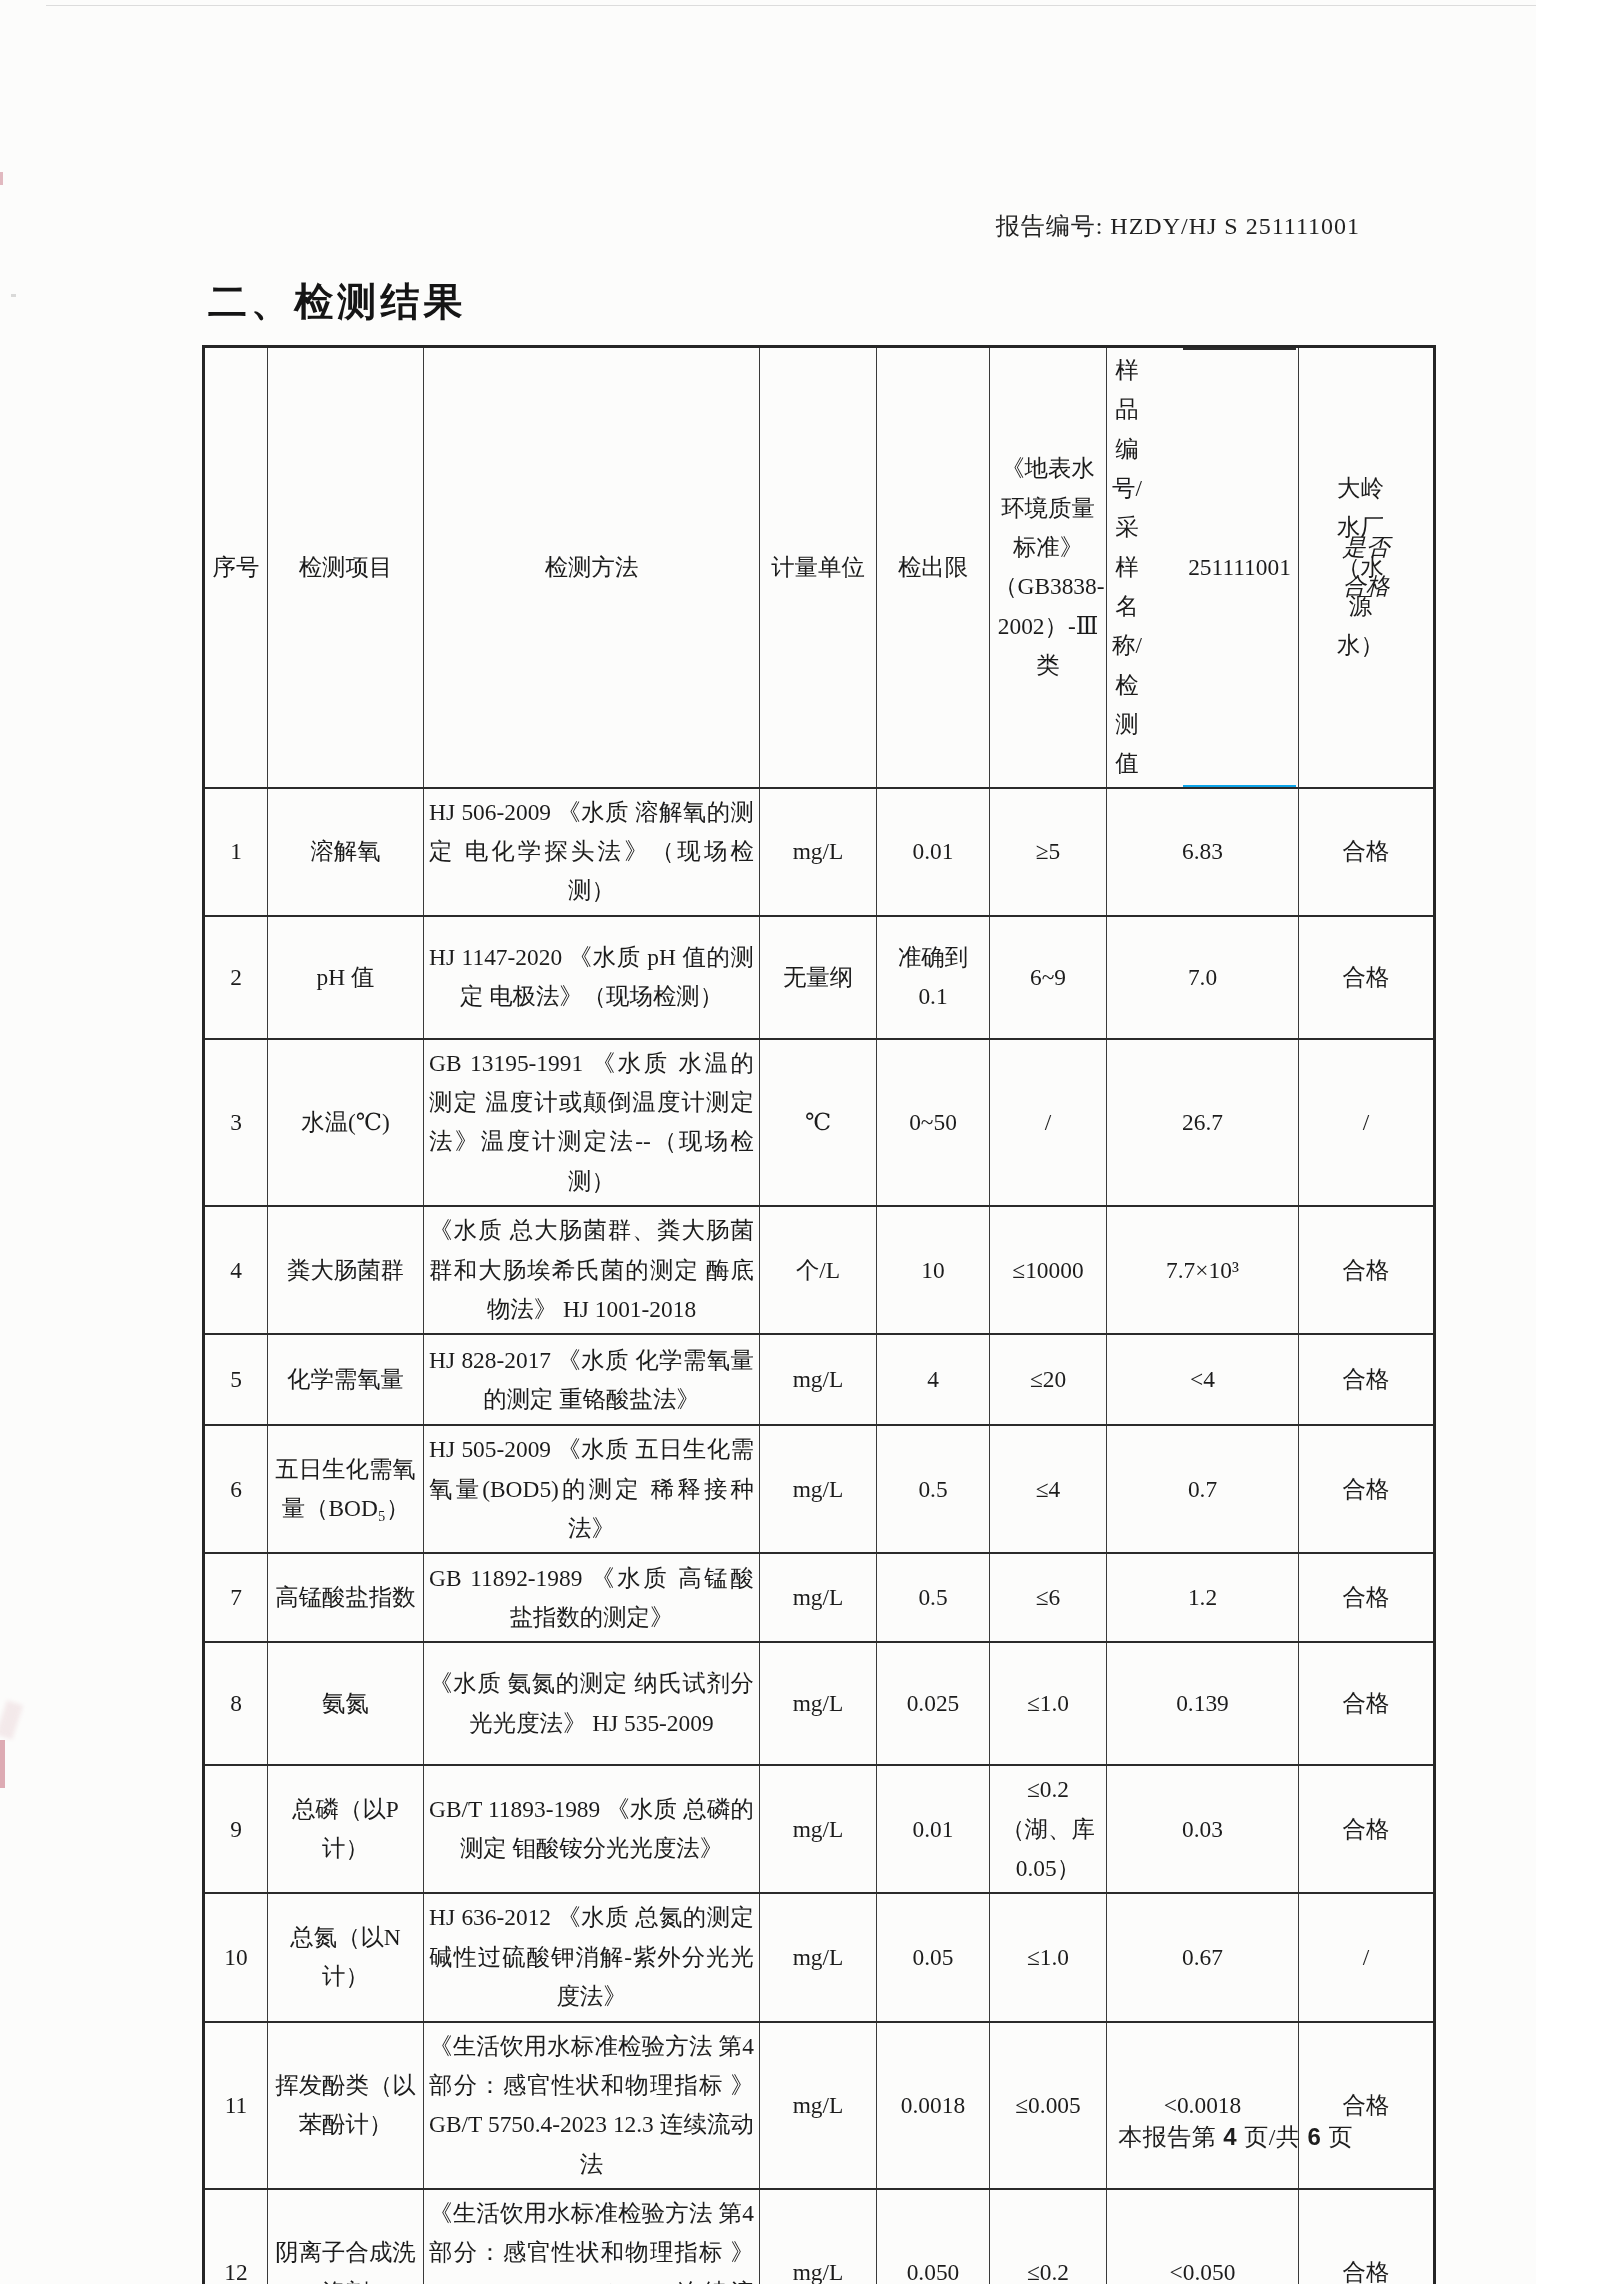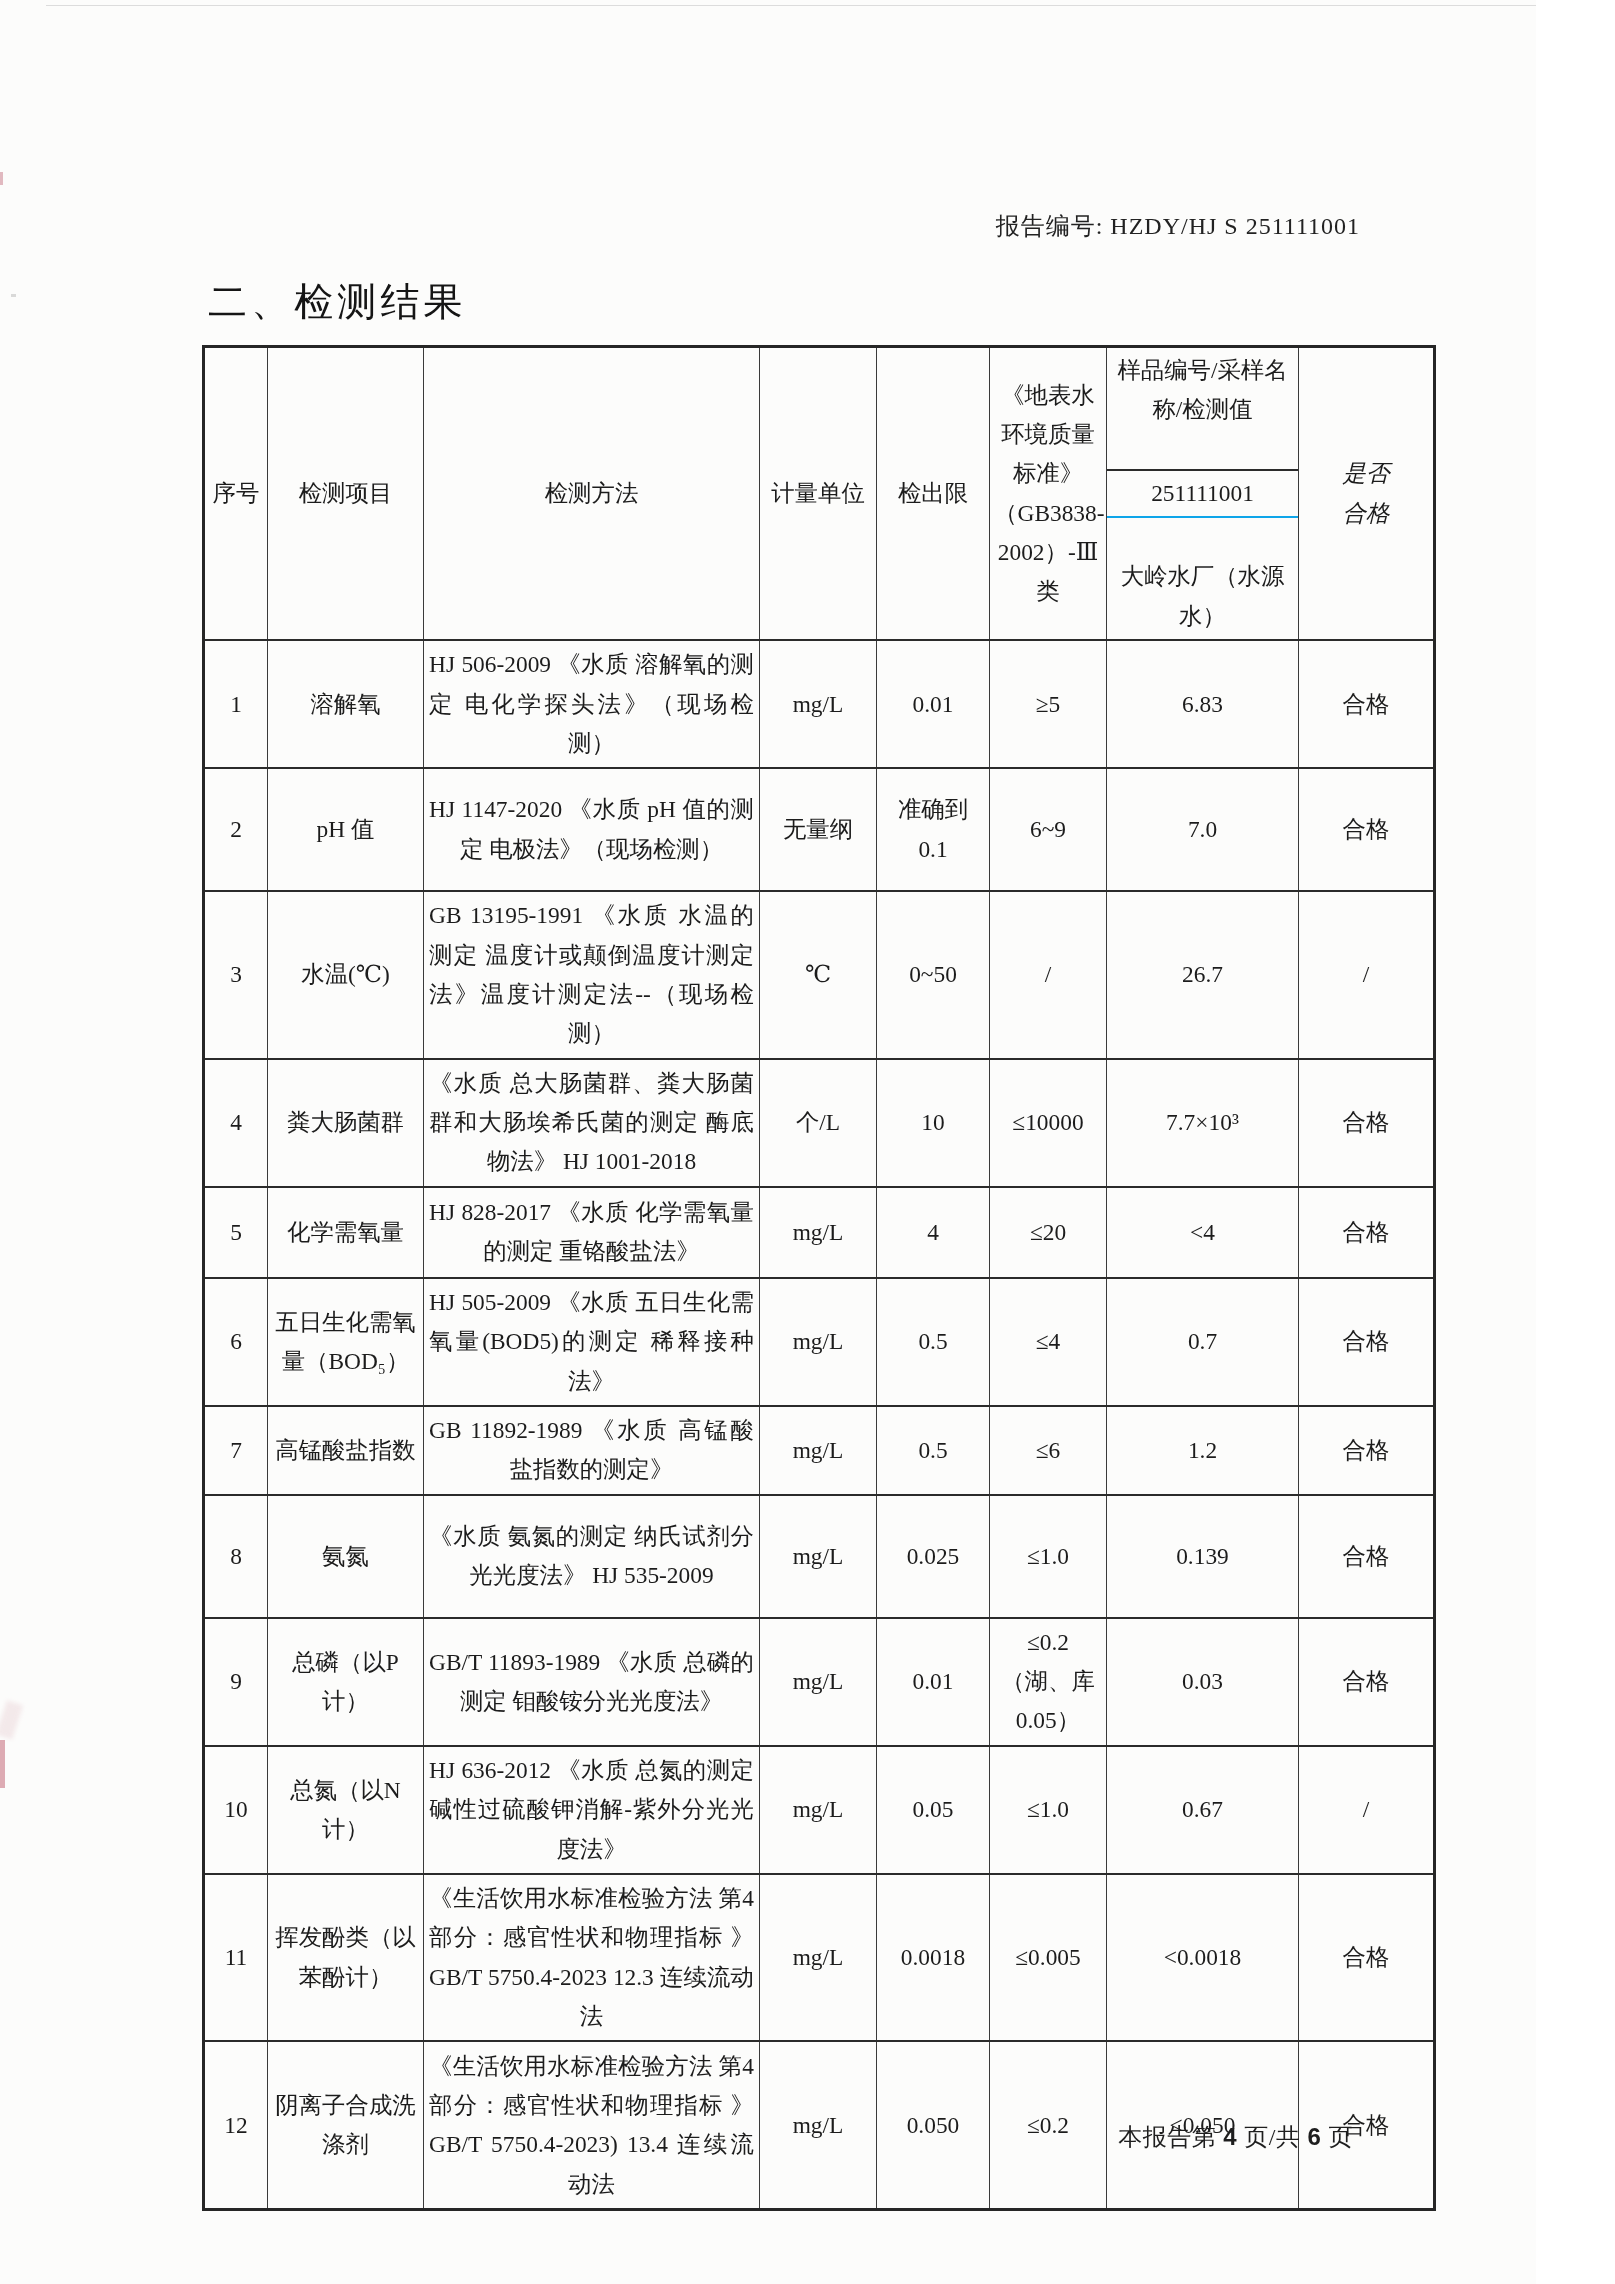--- a/index.html
+++ b/index.html
@@ -21,21 +21,21 @@
   .artifact.gray-dot{left:11.2px;top:294px;width:5.1px;height:3.1px;background:#9a9a9a;opacity:.35;filter:blur(0.5px);}
 
   .report-no{
     position:absolute;top:210px;right:176px;
     font-size:24px;letter-spacing:1px;color:#222;
     white-space:nowrap;
   }
   .section-title{
     position:absolute;top:275px;left:208px;
     font-family:"Liberation Sans","DejaVu Sans",sans-serif;
-    font-weight:400;font-size:39px;letter-spacing:4.1px;color:#151515;
+    font-weight:700;font-size:39px;letter-spacing:4.1px;color:#151515;
     white-space:nowrap;
   }
 
   table.results{
     position:absolute;left:202px;top:345px;
     width:1231px;border-collapse:collapse;table-layout:fixed;
     border:3.1px solid #262626;
   }
   .results th,.results td{
     border-left:1.5px solid #3a3a3a;border-right:1.5px solid #3a3a3a;
@@ -48,21 +48,21 @@
     margin:0 auto;
   }
   .results td.method .cell-text{
     text-align:justify;text-align-last:center;font-family:Liberation Serif, serif;
   }
   .results tr.header-row{height:243px;}
   .results th{padding:4.1px 4.1px;}
   .narrow-wrap{max-width:2.4em;margin:0 auto;font-style:italic;}
   
   th.sample-col{padding:0;}
-  .sample-stack{display:flex;flex-direction:column;height:100%;min-height:235px;gap:36px;}
+  .sample-stack{display:flex;flex-direction:row;height:100%;min-height:235px;gap:36px;}
   .sample-stack .seg{display:flex;align-items:center;justify-content:center;padding:3.1px 5.1px;}
   .sample-stack .seg-label{flex:178 0 0;}
   .sample-stack .seg-id{flex:104 0 0;border-top:2px solid #2b2b2b;border-bottom:2px solid #0ea5e9;}
   .sample-stack .seg-name{flex:190 0 0;}
 
   
   #rows tr:nth-child(1){height:120px;}
   #rows tr:nth-child(2){height:123px;}
   #rows tr:nth-child(3){height:164px;}
   #rows tr:nth-child(4){height:121px;}

